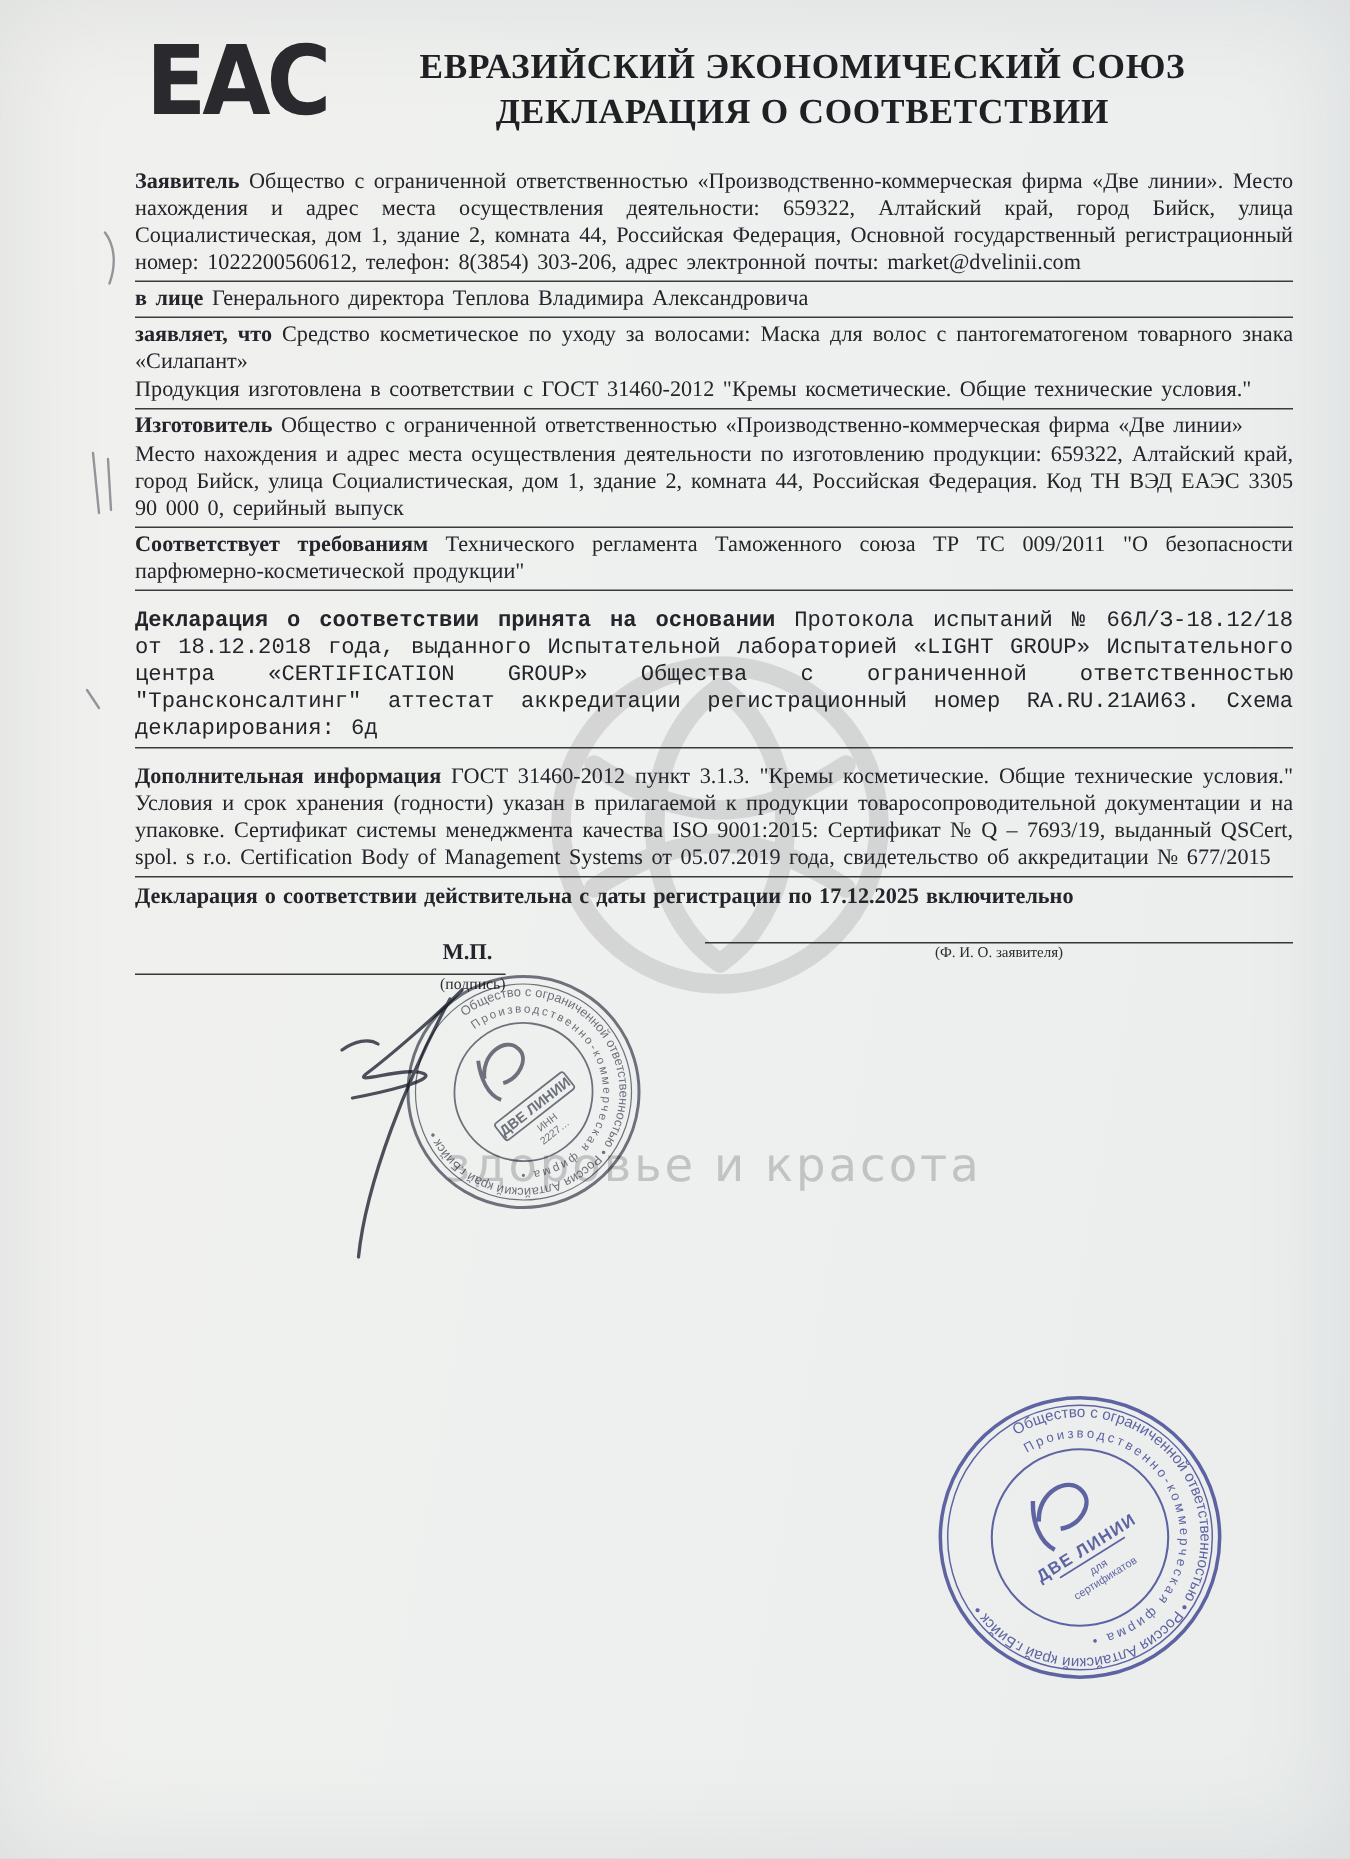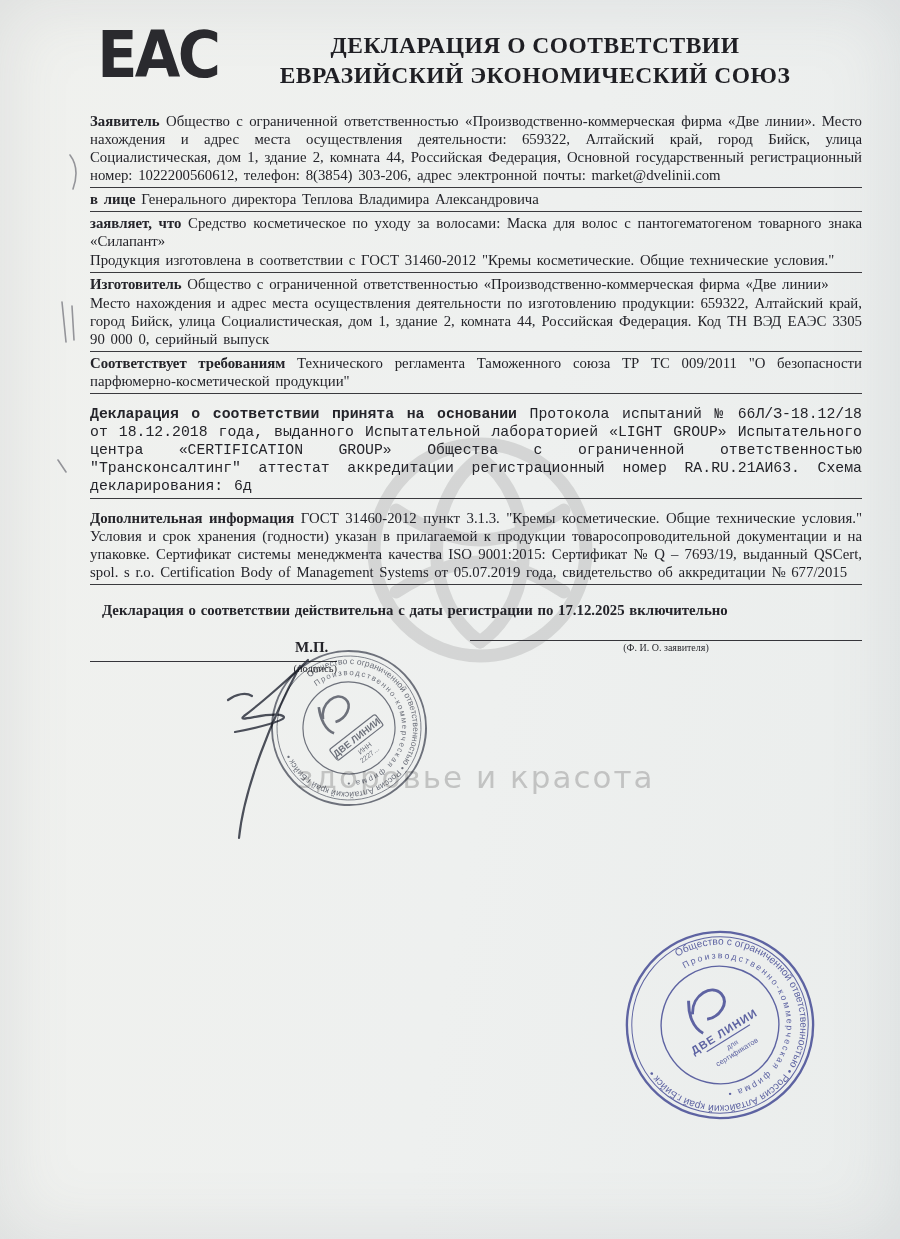--- a/index.html
+++ b/index.html
@@ -26,21 +26,21 @@
     letter-spacing:-3px;transform:scaleX(.92);transform-origin:left;color:#2a2a2e;width:110px;
     padding-left:8px;
   }
   .titles{flex:1;text-align:center;font-weight:bold;font-size:23.5px;line-height:30px;letter-spacing:.5px;padding-top:14px;color:#1f1f24;}
   .sec{border-bottom:1.2px solid #3a3a3e;padding:2px 0 3px;font-size:14.8px;line-height:18px;text-align:justify;word-spacing:2px;}
   .sec p{margin:0;}
   .sec p + p{margin-top:1px;}
   .sec b{font-weight:bold;}
   .gap-top-9{margin-top:9px;font-family:Liberation Mono, monospace;}
   .gap-top-8{margin-top:8px;}
-  .validity{font-weight:bold;font-size:14.8px;line-height:18px;padding:4px 0 2px;margin:12px;word-spacing:1px;}
+  .validity{font-weight:bold;font-size:14.8px;line-height:18px;padding:4px 0 2px;margin:0;word-spacing:1px;}
   .sig-row{position:relative;height:50px;margin-top:16px;}
   .sig-left{position:absolute;left:0;top:24px;width:247px;border-top:1.3px solid #35353a;text-align:right;font-size:10.5px;padding-top:1px;color:#2c2c31;}
   .mp{position:absolute;left:205px;top:2px;font-weight:bold;font-size:15px;}
   .sig-right{position:absolute;left:380px;right:0;top:0;text-align:center;font-size:15px;}
   .sig-right .line{border-top:1.3px solid #35353a;margin-top:3px;}
   .sig-right .cap{font-size:10px;padding-top:1px;color:#2c2c31;}
   .reg{font-weight:bold;font-size:15.2px;line-height:19px;margin:9px 0 0;word-spacing:1px;}
   .reg + .reg{margin-top:12px;}
   .overlay{position:absolute;z-index:2;pointer-events:none;}
   .stamp{mix-blend-mode:multiply;}
@@ -58,22 +58,22 @@
       <path d="M38,82 C100,122 144,122 206,82"></path>
       <path d="M38,164 C100,124 144,124 206,164"></path>
     </svg>
     <div class="wm-tagline">здоровье и красота</div>
   </div>
 
   <div class="content">
     <div class="header">
       <div class="eac">ЕАС</div>
       <div class="titles">
+        <div>ЕВРАЗИЙСКИЙ ЭКОНОМИЧЕСКИЙ СОЮЗ</div>
         <div>ДЕКЛАРАЦИЯ О СООТВЕТСТВИИ</div>
-        <div>ЕВРАЗИЙСКИЙ ЭКОНОМИЧЕСКИЙ СОЮЗ</div>
       </div>
     </div>
 
     <div class="sec">
       <p><b>Заявитель</b> <span>Общество с ограниченной ответственностью «Производственно-коммерческая фирма «Две линии». Место нахождения и адрес места осуществления деятельности: 659322, Алтайский край, город Бийск, улица Социалистическая, дом 1, здание 2, комната 44, Российская Федерация, Основной государственный регистрационный номер: 1022200560612, телефон: 8(3854) 303-206, адрес электронной почты: market@dvelinii.com</span></p>
     </div>
 
     <div class="sec">
       <p><b>в лице</b> <span>Генерального директора Теплова Владимира Александровича</span></p>
     </div>

